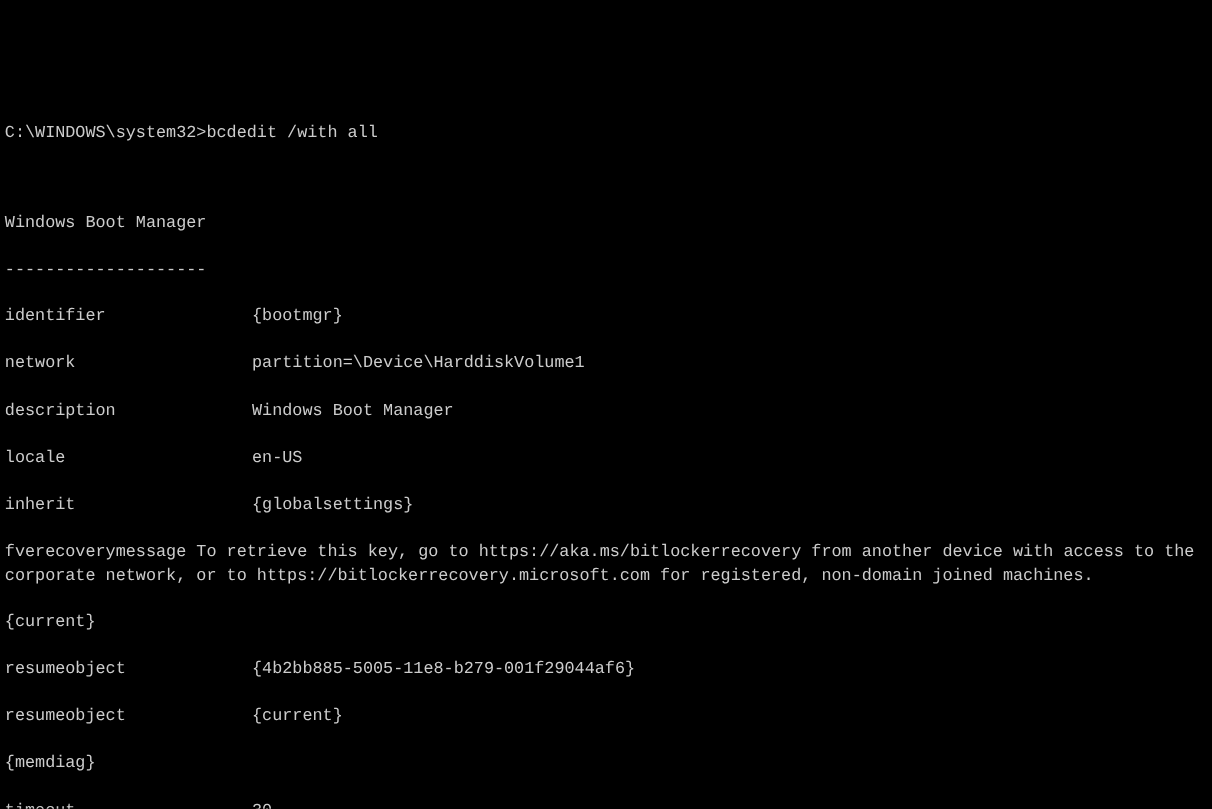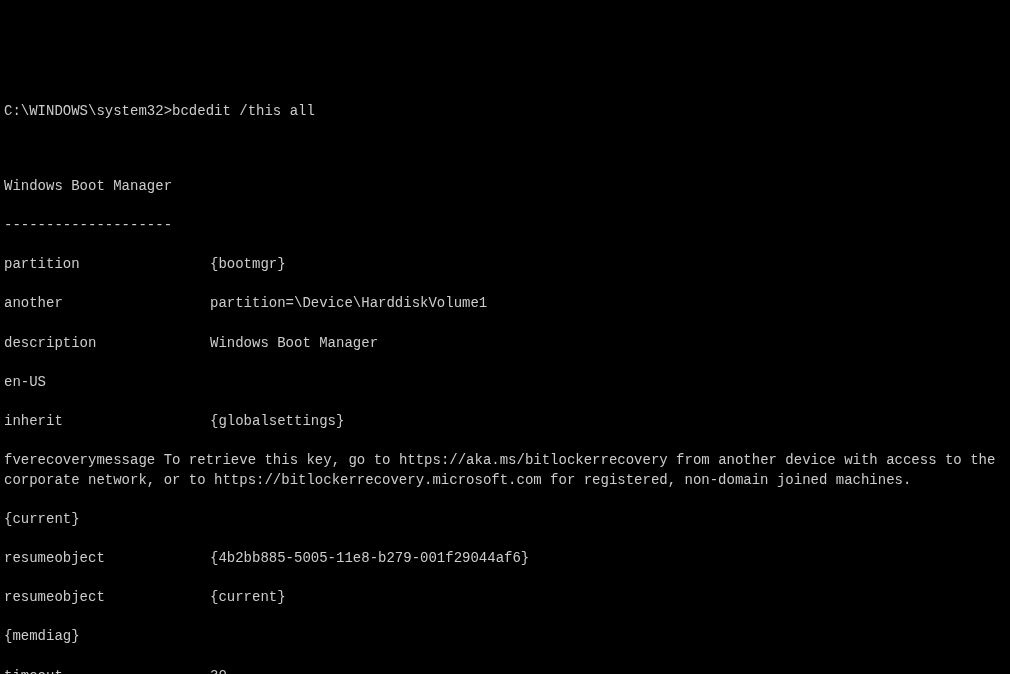--- a/index.html
+++ b/index.html
@@ -52,28 +52,28 @@
     .wrap-val {
       display: inline;
     }
   </style>
 </head>
 <body>
 
 
 
 <div class="terminal">
-<div class="prompt-line"><span>C:\WINDOWS\system32&gt;</span><span>bcdedit /this all</span></div>
+<div class="prompt-line"><span>C:\WINDOWS\system32&gt;</span><span>bcdedit /with all</span></div>
 
 <div class="section-title">Windows Boot Manager</div>
 <div class="divider">--------------------</div>
-<div class="kv-row"><span class="kv-key">partition</span><span class="kv-val">{bootmgr}</span></div>
-<div class="kv-row"><span class="kv-key">another</span><span class="kv-val">partition=\Device\HarddiskVolume1</span></div>
+<div class="kv-row"><span class="kv-key">identifier</span><span class="kv-val">{bootmgr}</span></div>
+<div class="kv-row"><span class="kv-key">network</span><span class="kv-val">partition=\Device\HarddiskVolume1</span></div>
 <div class="kv-row"><span class="kv-key">description</span><span class="kv-val">Windows Boot Manager</span></div>
-<div class="kv-row"><span class="kv-val">en-US</span></div>
+<div class="kv-row"><span class="kv-key">locale</span><span class="kv-val">en-US</span></div>
 <div class="kv-row"><span class="kv-key">inherit</span><span class="kv-val">{globalsettings}</span></div>
 <div class="wrap-row"><span class="wrap-key">fverecoverymessage</span><span>     </span><span class="wrap-val">To retrieve this key, go to https://aka.ms/bitlockerrecovery from another device with access to the corporate network, or to https://bitlockerrecovery.microsoft.com for registered, non-domain joined machines.</span></div>
 <div class="kv-row"><span class="kv-val">{current}</span></div>
 <div class="kv-row"><span class="kv-key">resumeobject</span><span class="kv-val">{4b2bb885-5005-11e8-b279-001f29044af6}</span></div>
 <div class="kv-row"><span class="kv-key">resumeobject</span><span class="kv-val">{current}</span></div>
 <div class="kv-row"><span class="kv-val">{memdiag}</span></div>
 <div class="kv-row"><span class="kv-key">timeout</span><span class="kv-val">30</span></div>
 
 
 

